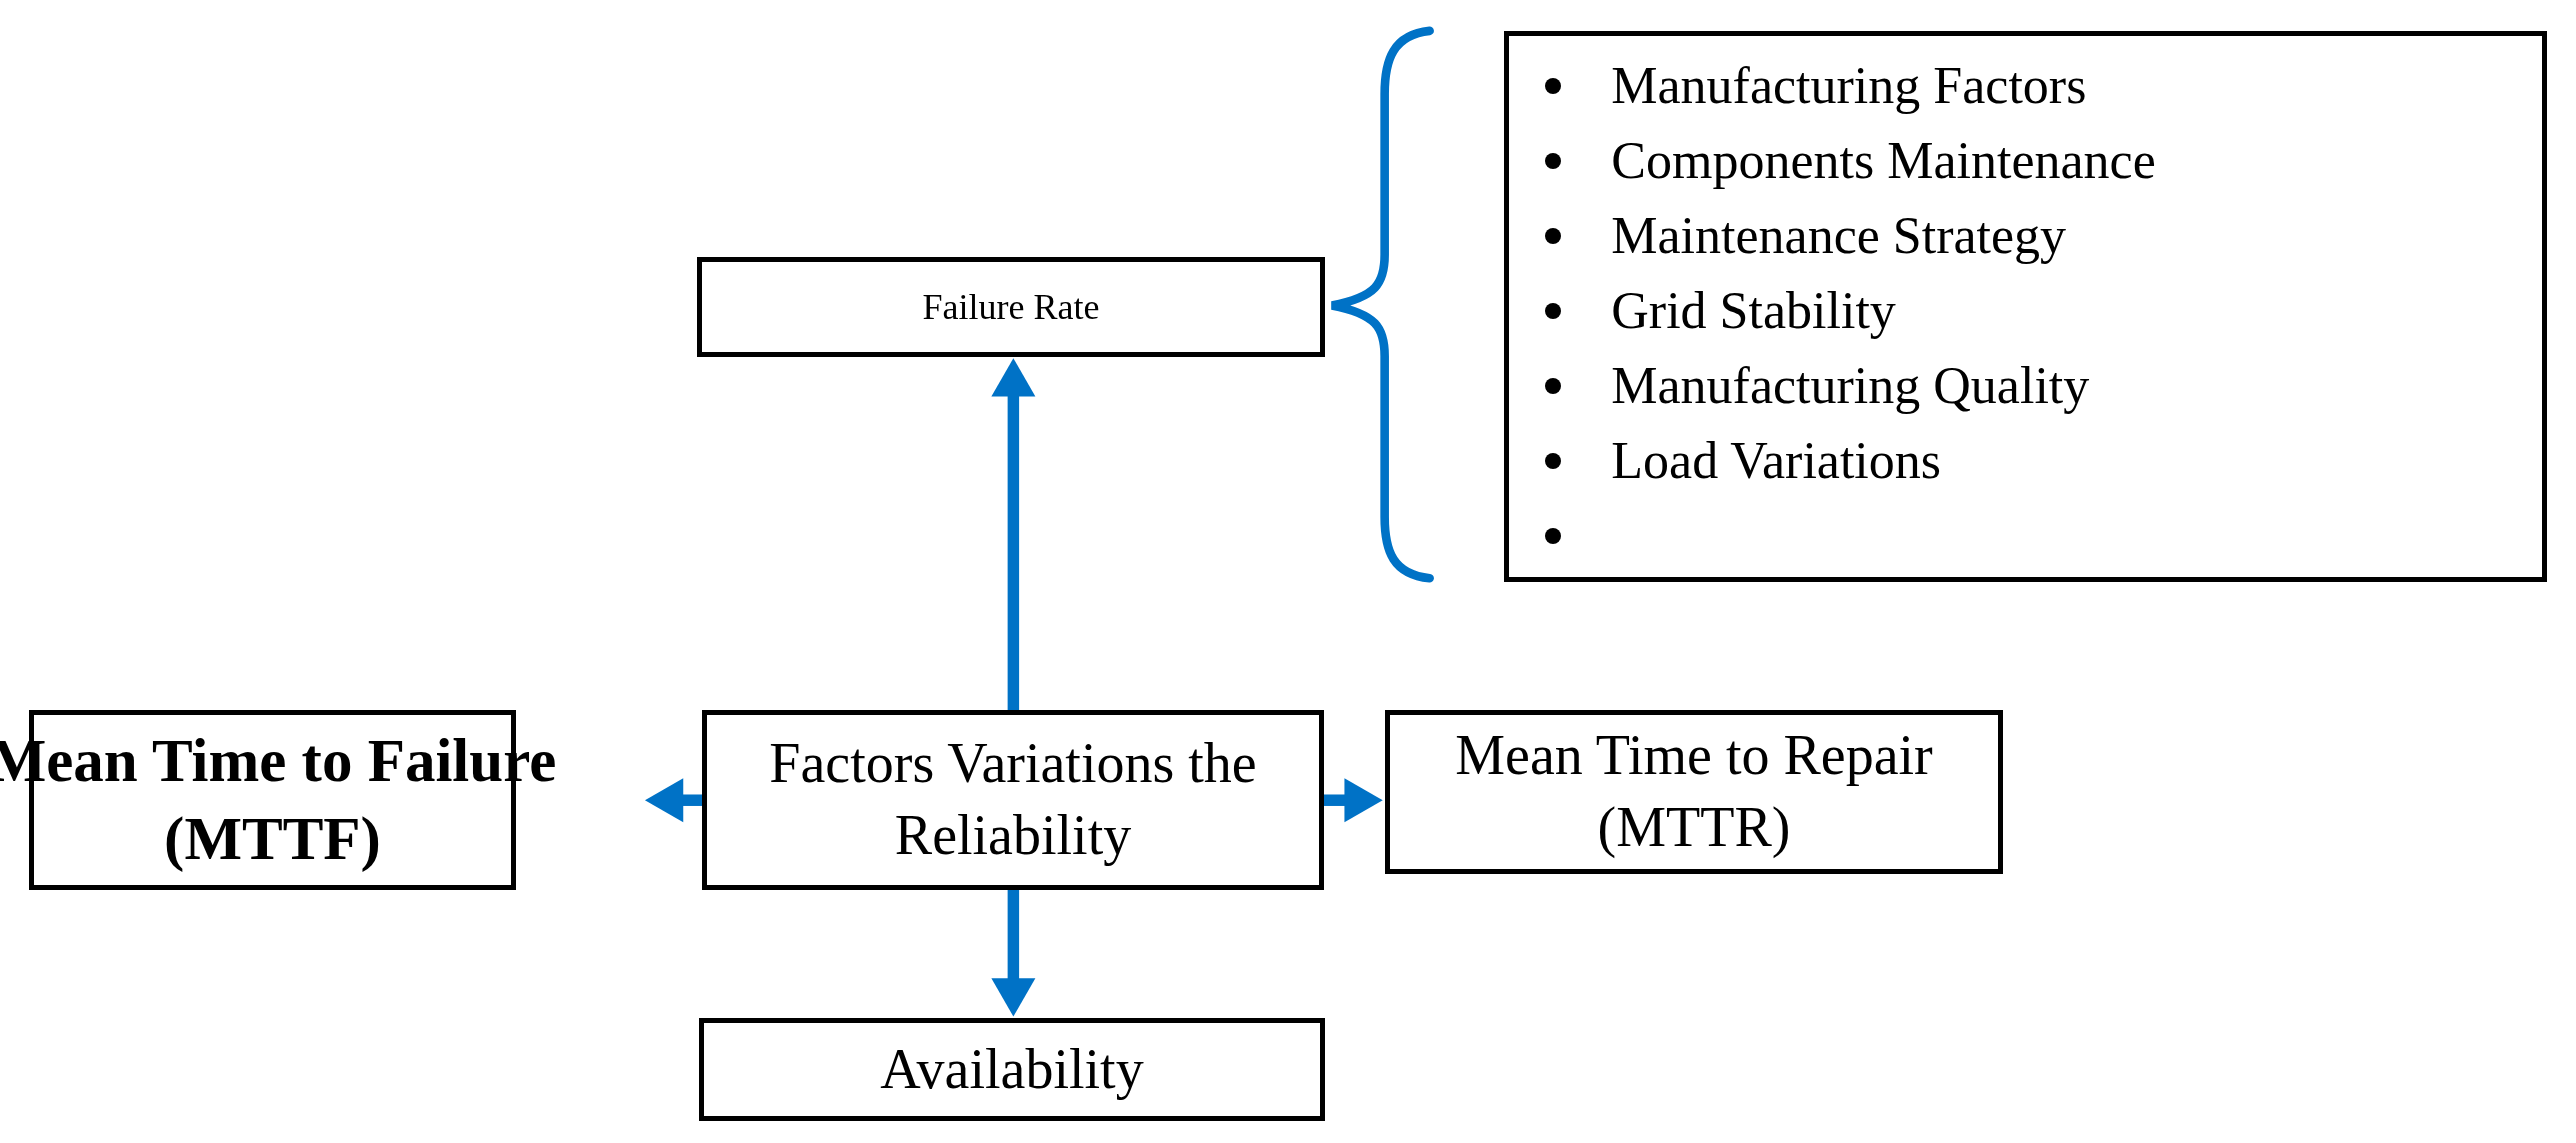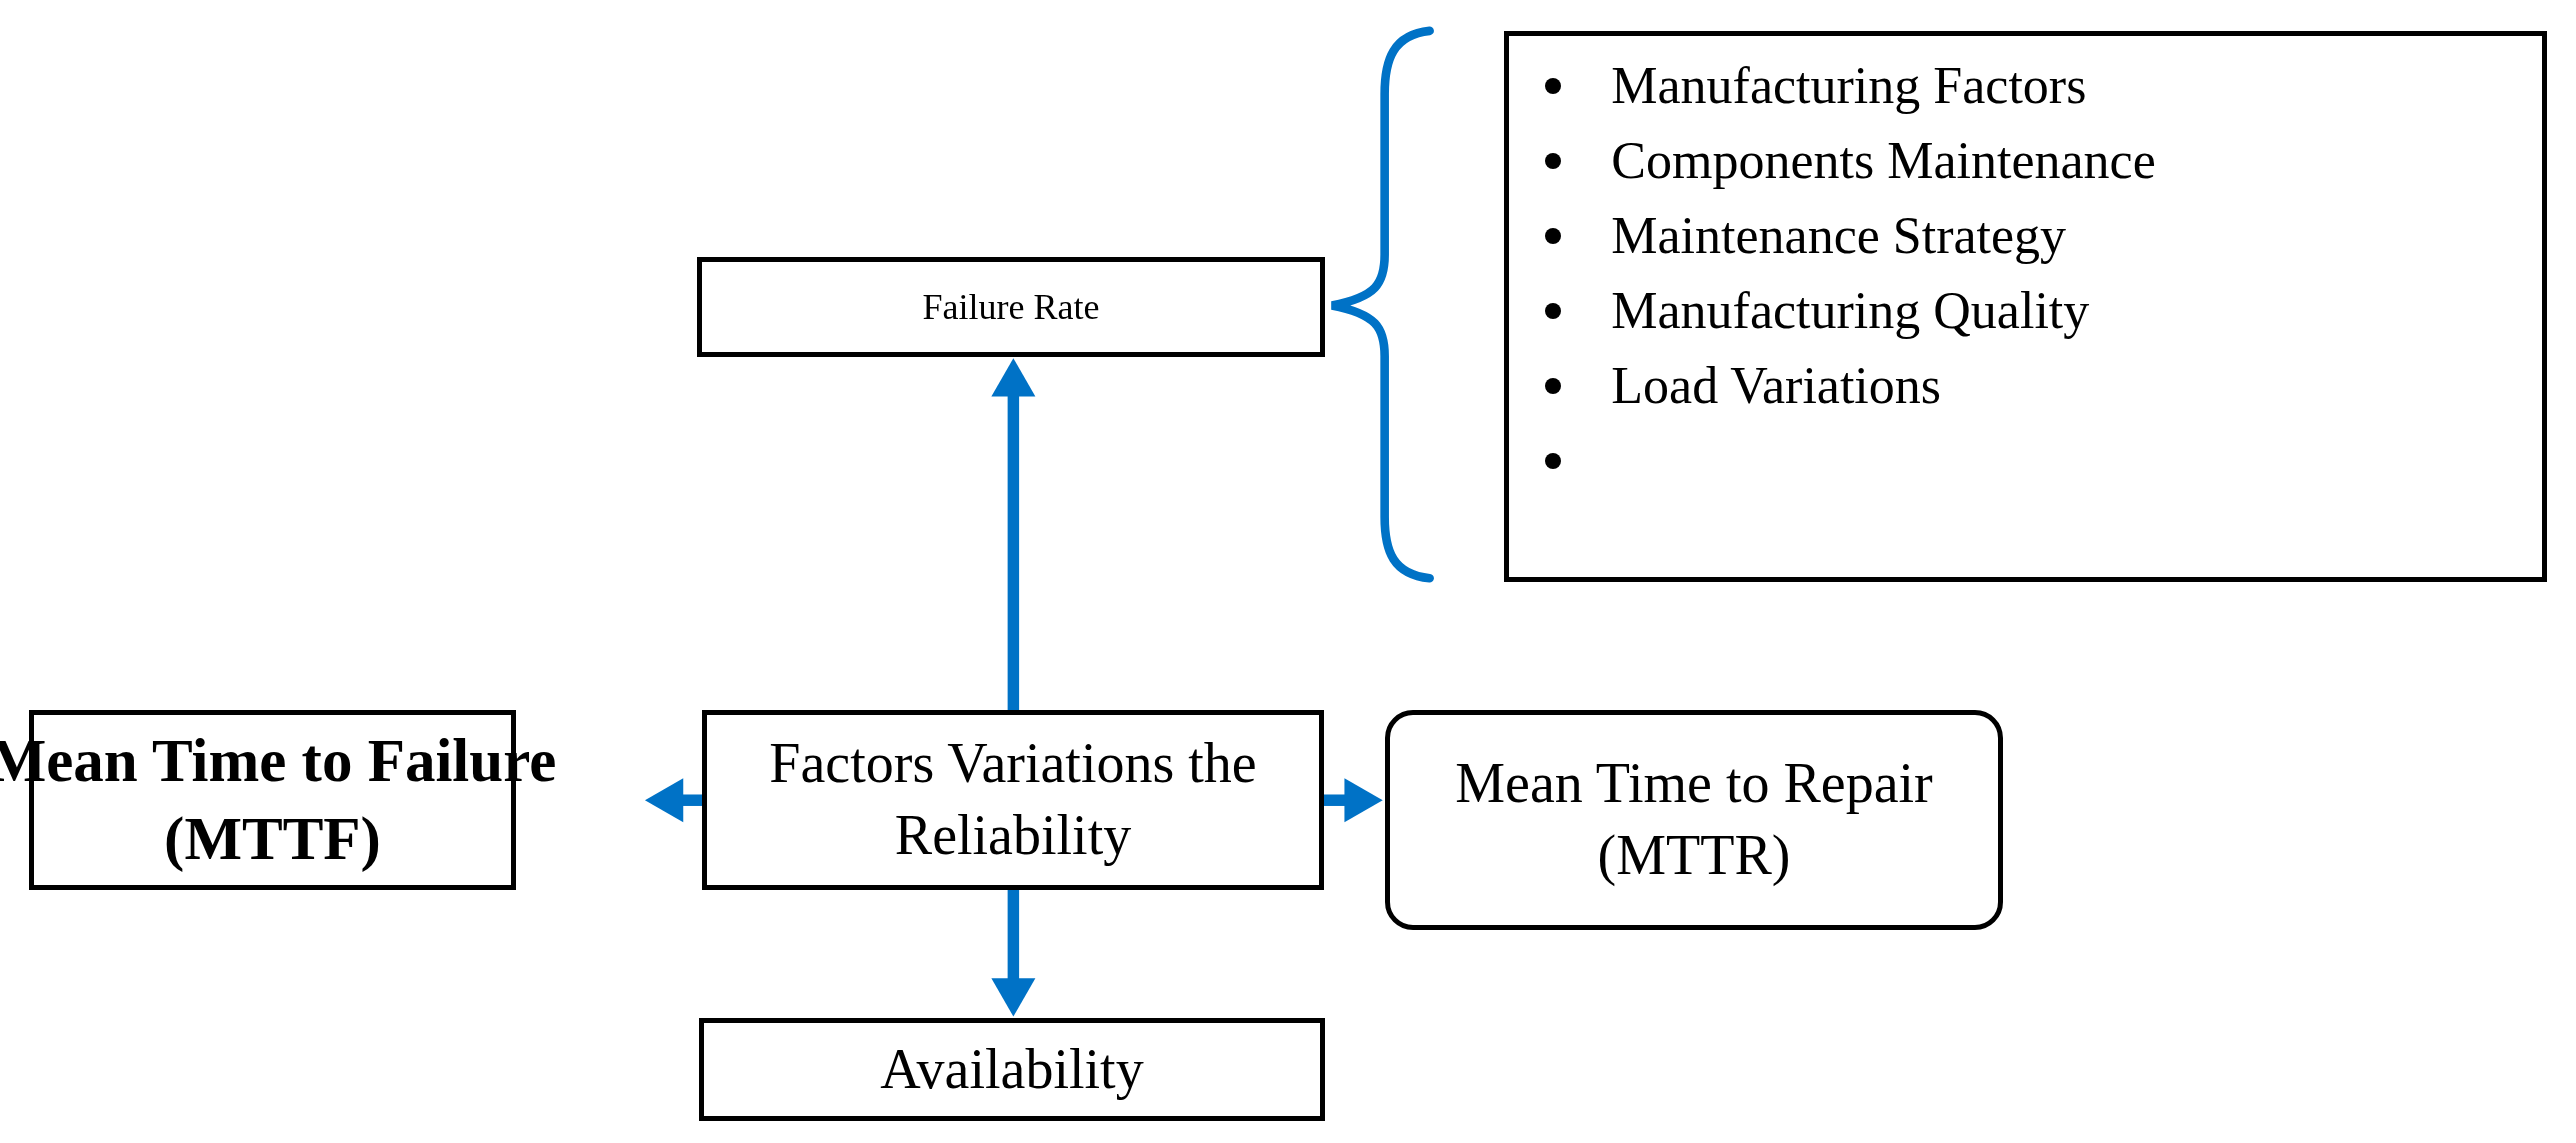--- a/index.html
+++ b/index.html
@@ -36,21 +36,21 @@
     text-align: center;
     line-height: 1.28;
   }
   .node .label-line {
     display: block;
     white-space: nowrap;
   }
   #failure-rate-box   { left: 697px;  top: 257px;  width: 628px;  height: 100px; font-size: 36px; }
   #central-box        { left: 702px;  top: 710px;  width: 622px;  height: 180px; font-size: 56px; }
   #mttf-box           { left: 29px;   top: 710px;  width: 487px;  height: 180px; font-size: 61px; font-weight: bold; }
-  #mttr-box           { left: 1385px; top: 710px;  width: 618px;  height: 220px; font-size: 56px; border-radius: 28px; }
+  #mttr-box           { left: 1385px; top: 710px;  width: 618px;  height: 164px; font-size: 56px; }
   #availability-box   { left: 699px;  top: 1018px; width: 626px;  height: 103px; font-size: 56px; }
 
   #factor-list-box {
     position: absolute;
     left: 1504px;
     top: 31px;
     width: 1043px;
     height: 551px;
     background: #ffffff;
     border: 5.7px solid #000000;
@@ -132,20 +132,24 @@
       <li>
         <span class="bullet"></span>
         <span class="li-text">Components Maintenance</span>
       </li>
       <li>
         <span class="bullet"></span>
         <span class="li-text">Maintenance Strategy</span>
       </li>
       <li>
         <span class="bullet"></span>
+        <span class="li-text">Grid Stability</span>
+      </li>
+      <li>
+        <span class="bullet"></span>
         <span class="li-text">Manufacturing Quality</span>
       </li>
       <li>
         <span class="bullet"></span>
         <span class="li-text">Load Variations</span>
       </li>
       <li>
         <span class="bullet"></span>
       </li>
     </ul>

